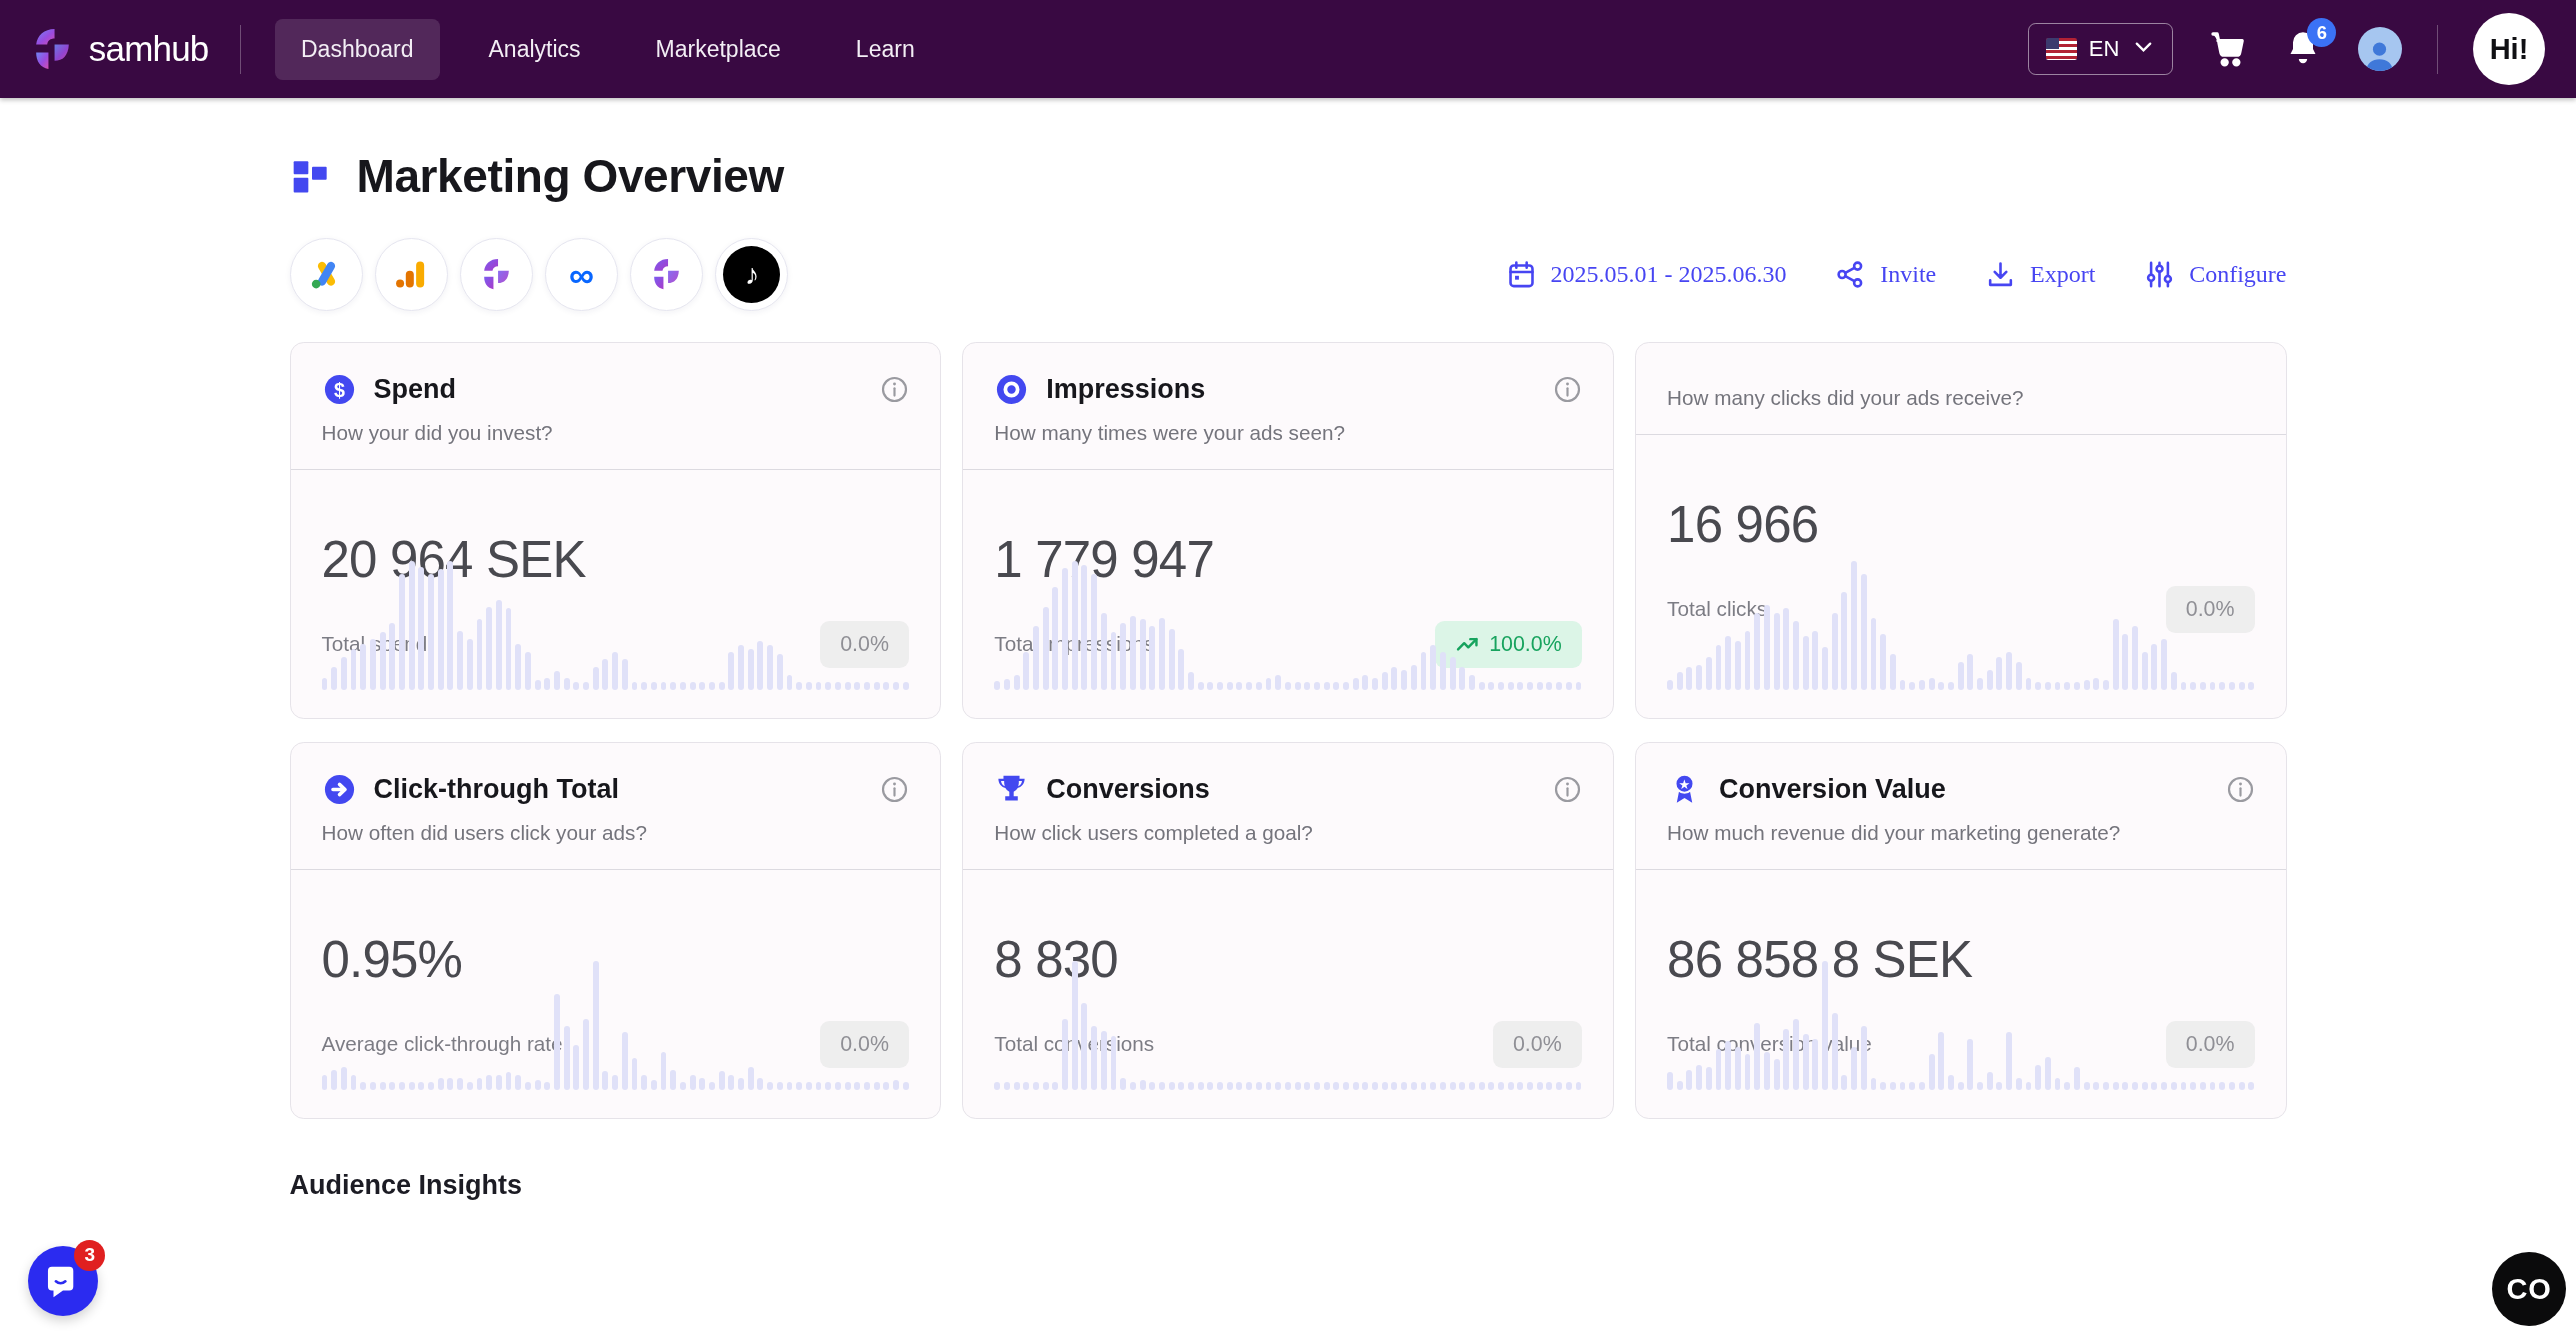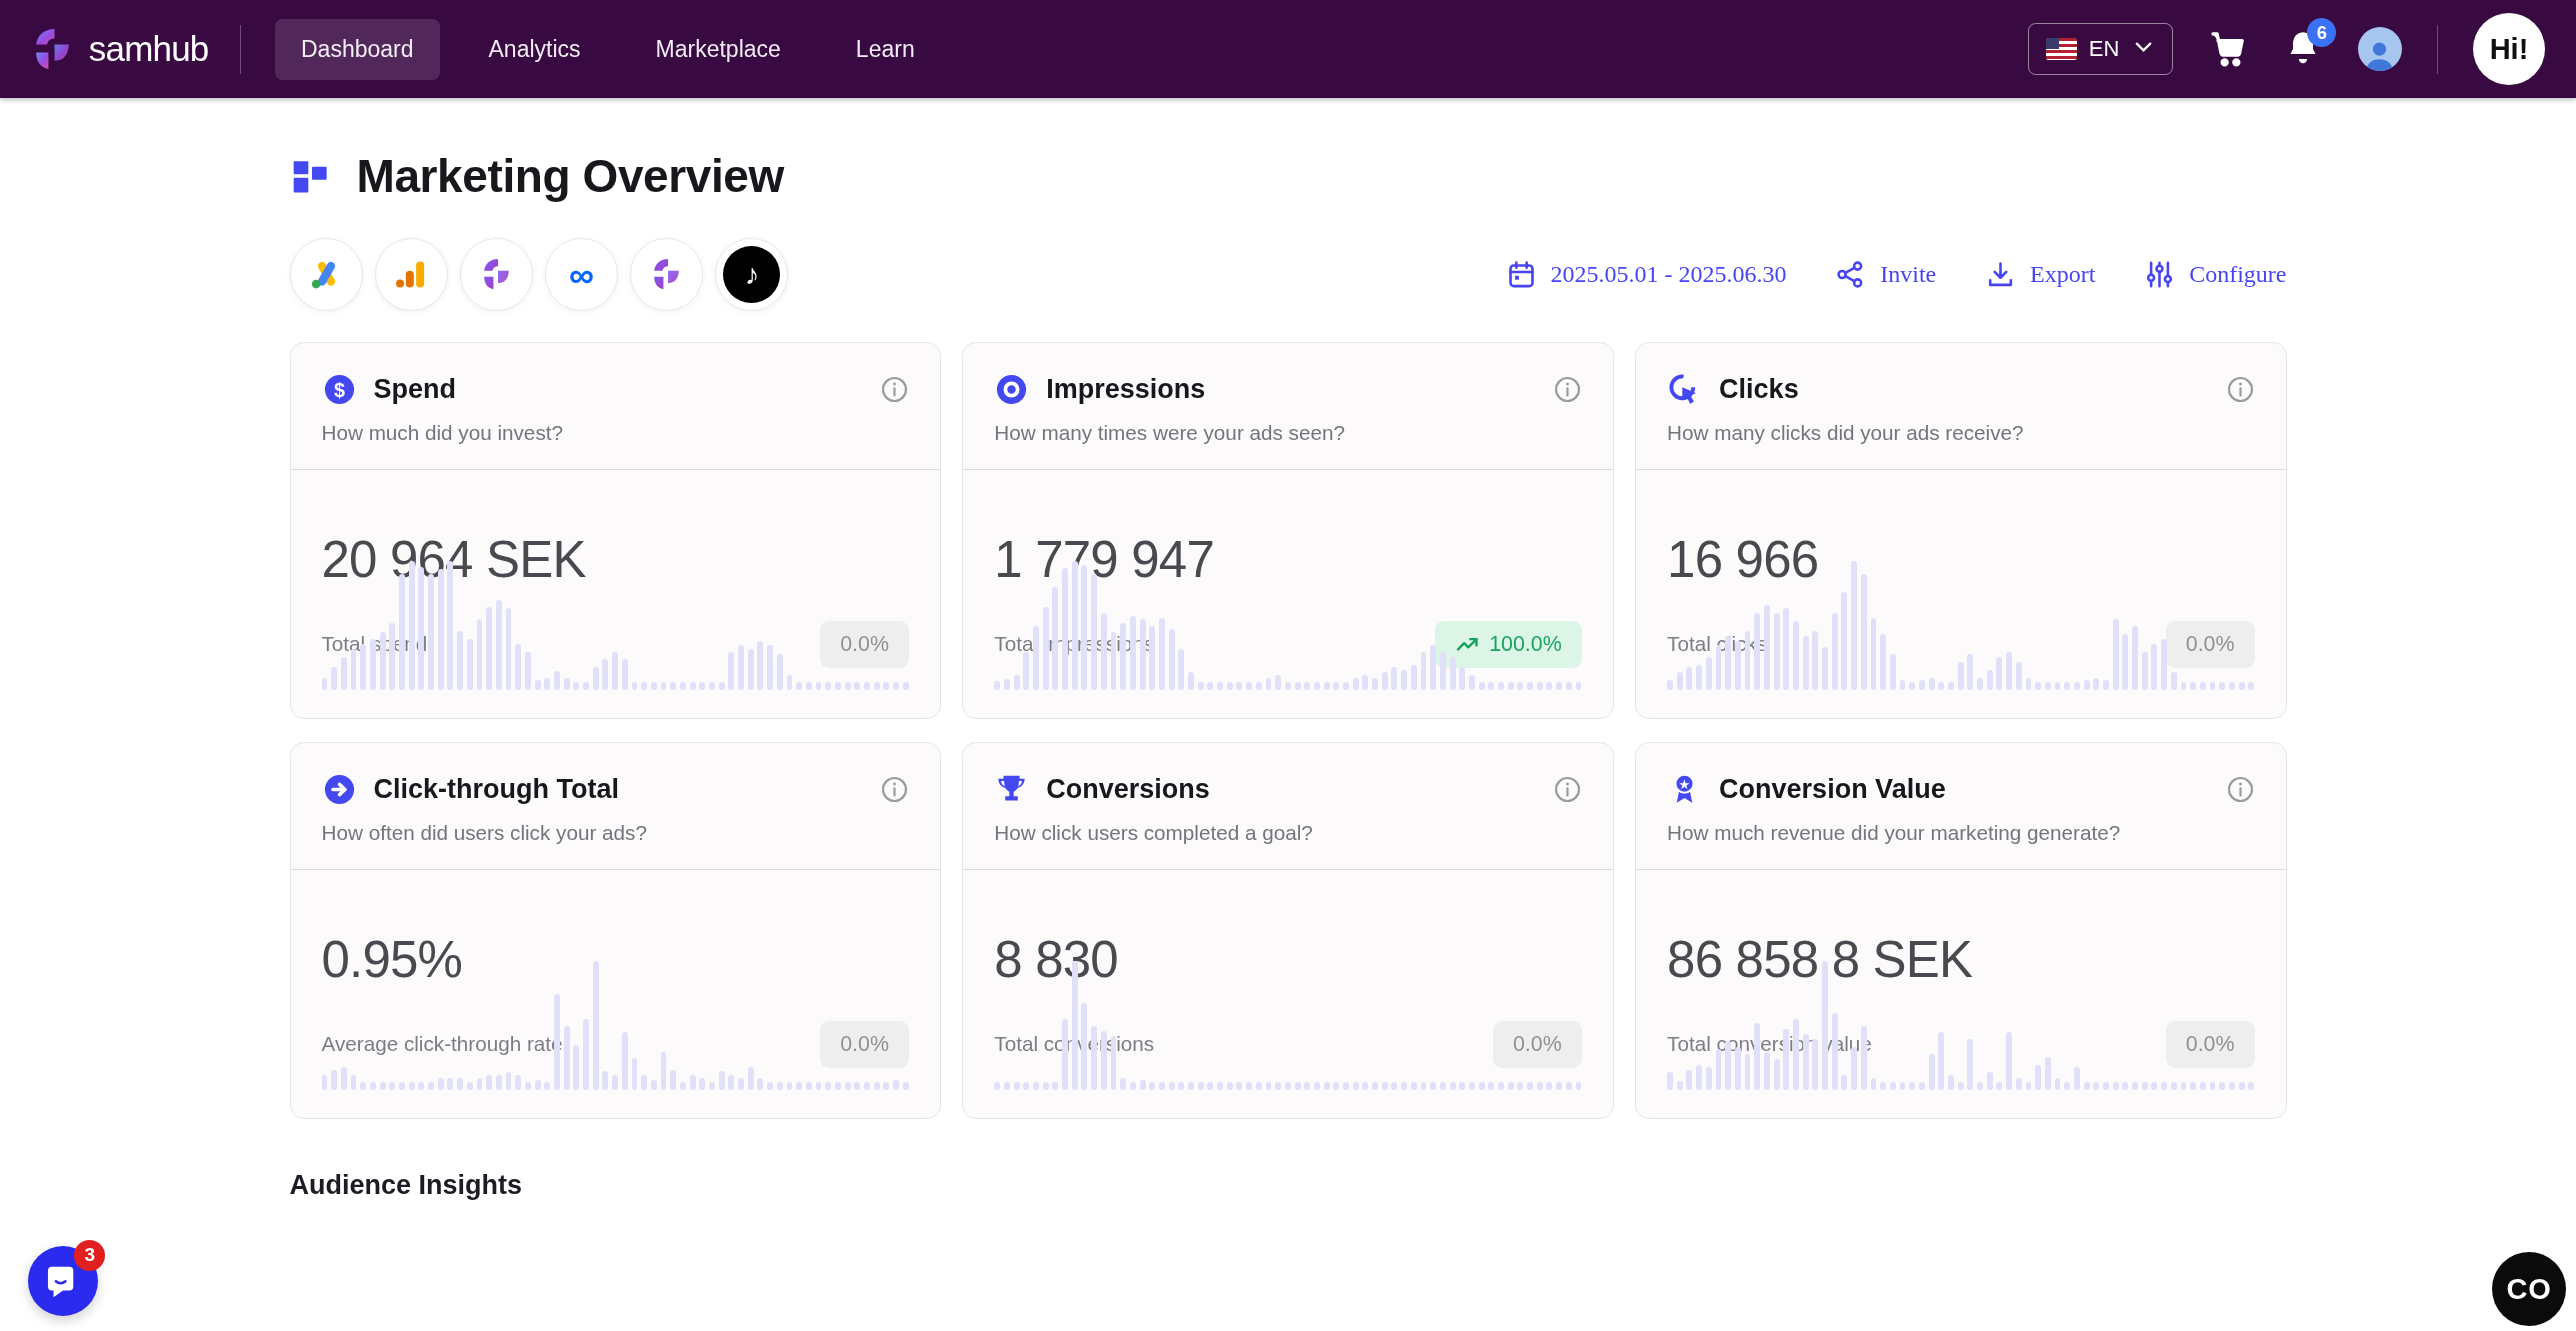--- a/index.html
+++ b/index.html
@@ -307,21 +307,21 @@
             </span>
             <h3>Spend</h3>
             <button class="info-icon">
               <svg viewBox="0 0 24 24" fill="none" stroke="#9a9aa0" stroke-width="1.8">
                   <circle cx="12" cy="12" r="9.5"></circle>
                   <path d="M12 11v6" stroke-linecap="round"></path>
                   <circle cx="12" cy="7.5" r="1.2" fill="#9a9aa0" stroke="none"></circle>
                 </svg>
             </button>
           </div>
-          <p class="card-sub">How much did you invest?</p>
+          <p class="card-sub">How your did you invest?</p>
         </div>
         <div class="card-body">
           <div class="metric-value">20 964 SEK</div>
           <div class="metric-row">
             <span class="metric-label">Total spend</span>
             <span class="badge neutral">0.0%</span>
           </div>
           <div class="spark">
               <div class="bar" style="height: 10%;"></div>
               <div class="bar" style="height: 18%;"></div>
@@ -481,36 +481,20 @@
               <div class="bar" style="height: 6%;"></div>
               <div class="bar" style="height: 6%;"></div>
               <div class="bar" style="height: 6%;"></div>
               <div class="bar" style="height: 6%;"></div>
             </div>
         </div>
       </section>
 
       <section class="card">
         <div class="card-head">
-          <div class="card-title-row">
-            <span class="metric-icon">
-              <svg viewBox="0 0 24 24" fill="none">
-                <circle cx="10.5" cy="10.5" r="7.5" stroke="#4348f0" stroke-width="2.6" stroke-dasharray="36 12"></circle>
-                <path d="M10.5 10.5l9.5 4-4 1.3 2.4 4.6-2.6 1.3-2.3-4.7-3 2.5z" fill="#4348f0"></path>
-              </svg>
-            </span>
-            <h3>Clicks</h3>
-            <button class="info-icon">
-              <svg viewBox="0 0 24 24" fill="none" stroke="#9a9aa0" stroke-width="1.8">
-                  <circle cx="12" cy="12" r="9.5"></circle>
-                  <path d="M12 11v6" stroke-linecap="round"></path>
-                  <circle cx="12" cy="7.5" r="1.2" fill="#9a9aa0" stroke="none"></circle>
-                </svg>
-            </button>
-          </div>
           <p class="card-sub">How many clicks did your ads receive?</p>
         </div>
         <div class="card-body">
           <div class="metric-value">16 966</div>
           <div class="metric-row">
             <span class="metric-label">Total clicks</span>
             <span class="badge neutral">0.0%</span>
           </div>
           <div class="spark">
               <div class="bar" style="height: 8%;"></div>

